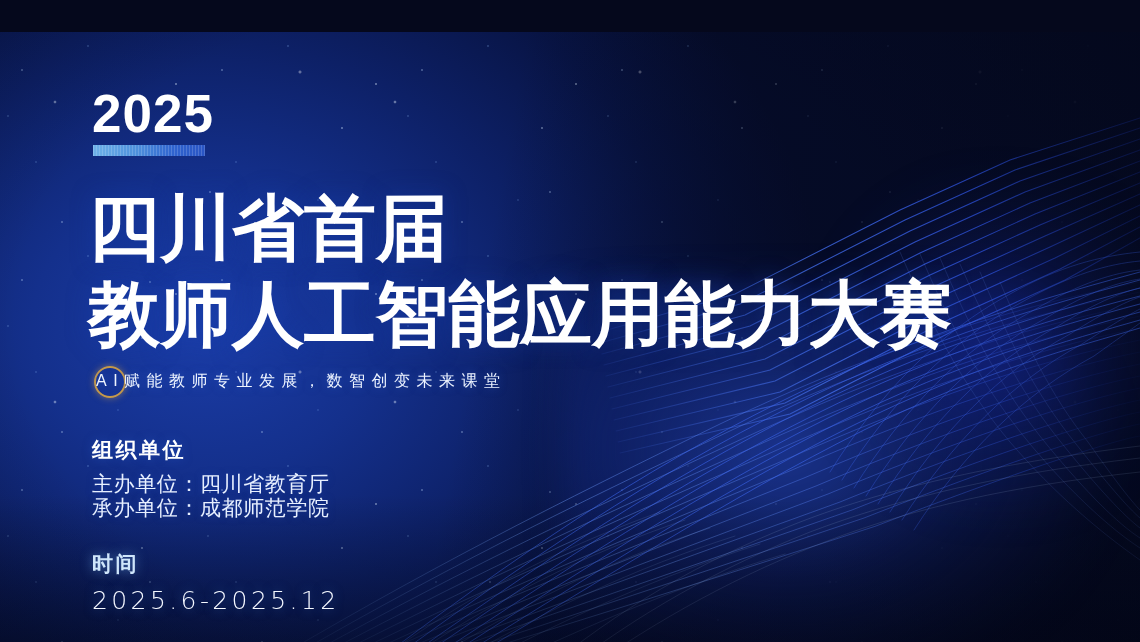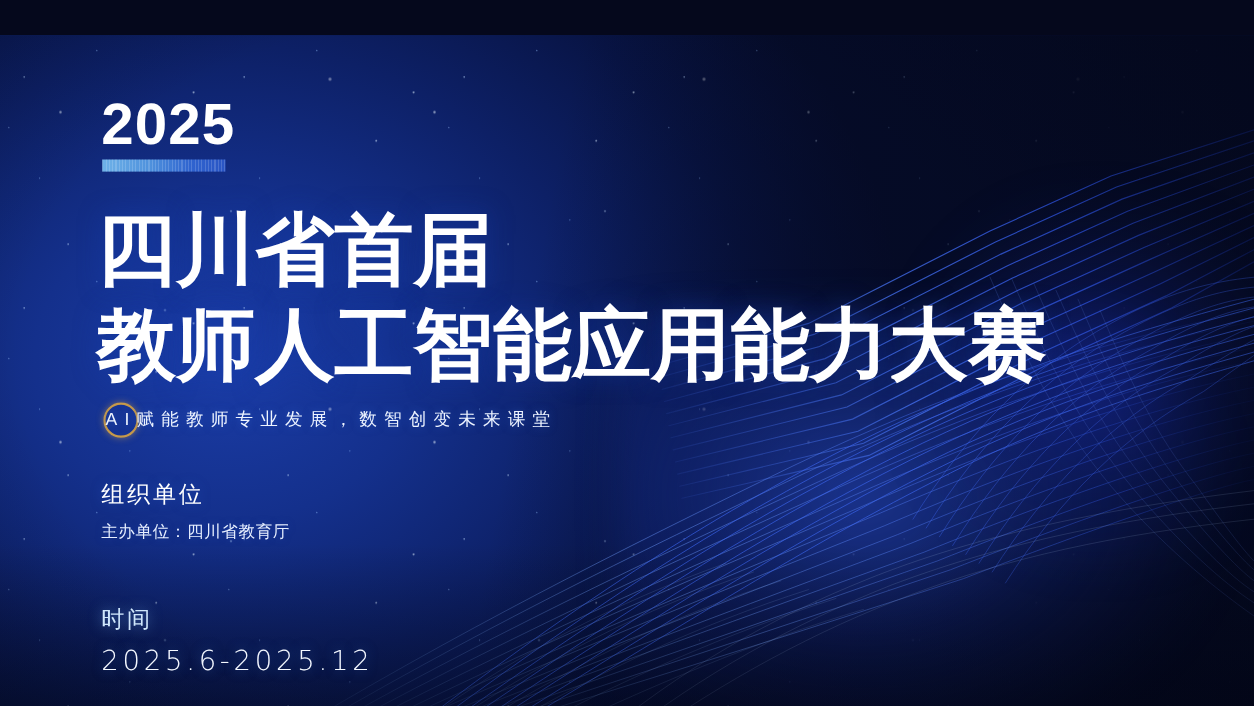--- a/index.html
+++ b/index.html
@@ -159,33 +159,33 @@
 
   .section {
     position: absolute;
     left: 0;
   }
   .section.org { top: 404px; }
   .section.time { top: 518px; }
 
   .sec-head {
     font-size: 21px;
-    font-weight: 400;
+    font-weight: 700;
     color: #ffffff;
     letter-spacing: 2.5px;
     line-height: 1.3;
     margin: 0 0 9px 0;
     text-shadow: 0 0 10px rgba(40,90,200,.5);
   }
   .sec-head.cyan {
     color: #cfe6fb;
     text-shadow: 0 0 12px rgba(120,190,255,.55);
   }
   .org-line {
-    font-size: 15px;
+    font-size: 21px;
     color: #e8f0ff;
     letter-spacing: .6px;
     line-height: 24px;
     white-space: nowrap;
     text-shadow: 0 0 7px rgba(30,70,180,.55);
   }
   .date {
     font-size: 25px;
     font-weight: 300;
     color: #f4f8ff;
@@ -328,20 +328,21 @@
     <div class="title l1">四川省首届</div>
 
     <div class="subtitle-row">
       <span class="ring"></span>
       <span class="subtitle">AI赋能教师专业发展，数智创变未来课堂</span>
     </div>
 
     <div class="section org">
       <div class="sec-head">组织单位</div>
       <div class="org-line">主办单位：四川省教育厅</div>
+      <div class="org-line">承办单位：成都师范学院</div>
     </div>
 
     <div class="section time">
       <div class="sec-head cyan">时间</div>
       <div class="date">2025.6-2025.12</div>
     </div>
 
   </div>
 </div>
 

